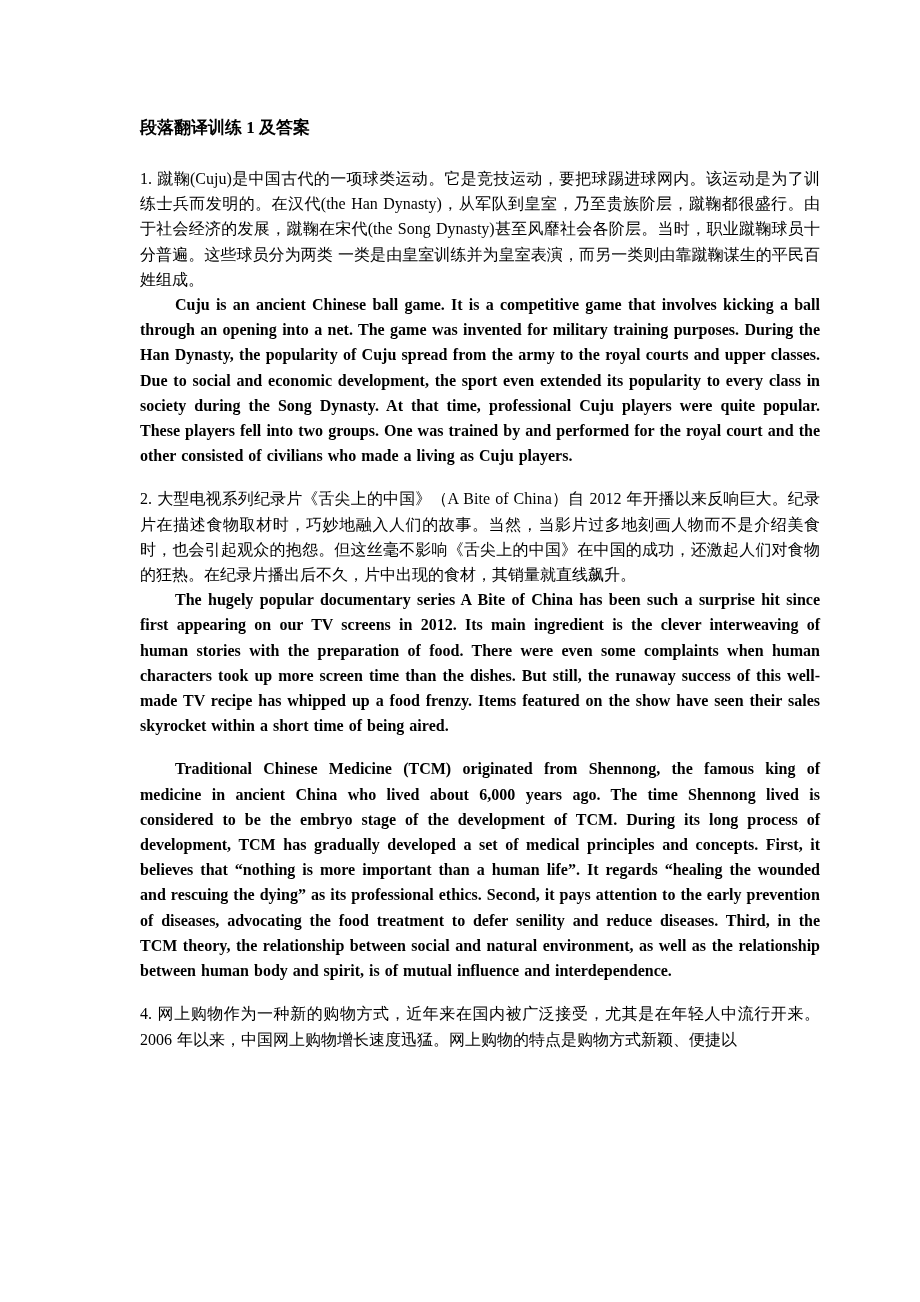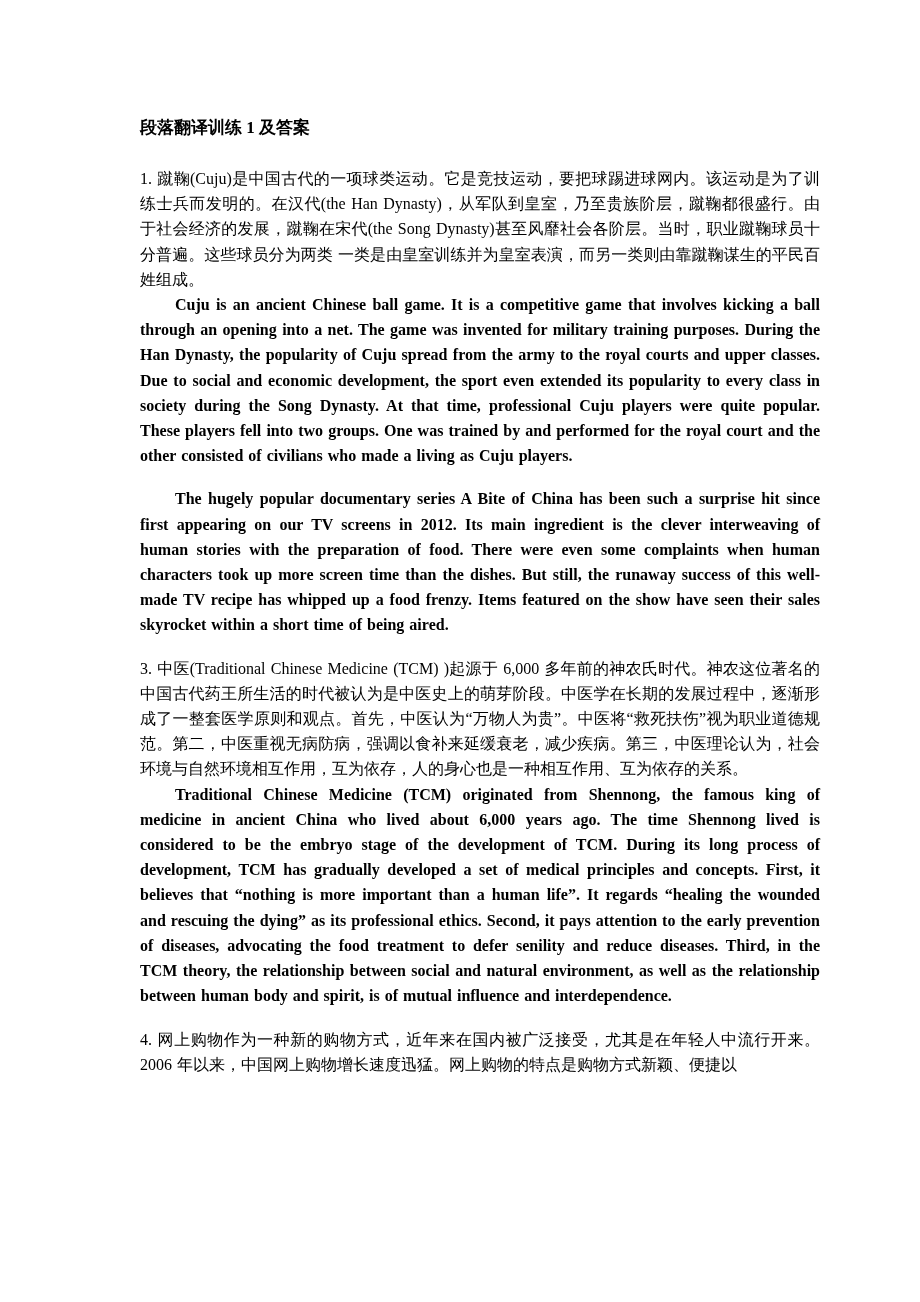--- a/index.html
+++ b/index.html
@@ -46,25 +46,25 @@
 <div class="page">
 
   <h1 class="doc-title">段落翻译训练 1 及答案</h1>
 
   <section class="exercise">
     <p class="para zh">1. 蹴鞠(Cuju)是中国古代的一项球类运动。它是竞技运动，要把球踢进球网内。该运动是为了训练士兵而发明的。在汉代(the Han Dynasty)，从军队到皇室，乃至贵族阶层，蹴鞠都很盛行。由于社会经济的发展，蹴鞠在宋代(the Song Dynasty)甚至风靡社会各阶层。当时，职业蹴鞠球员十分普遍。这些球员分为两类 一类是由皇室训练并为皇室表演，而另一类则由靠蹴鞠谋生的平民百姓组成。</p>
     <p class="para en">Cuju is an ancient Chinese ball game. It is a competitive game that involves kicking a ball through an opening into a net. The game was invented for military training purposes. During the Han Dynasty, the popularity of Cuju spread from the army to the royal courts and upper classes. Due to social and economic development, the sport even extended its popularity to every class in society during the Song Dynasty. At that time, professional Cuju players were quite popular. These players fell into two groups. One was trained by and performed for the royal court and the other consisted of civilians who made a living as Cuju players.</p>
   </section>
 
   <section class="exercise">
+    <p class="para zh">2. 大型电视系列纪录片《舌尖上的中国》（A Bite of China）自 2012 年开播以来反响巨大。纪录片在描述食物取材时，巧妙地融入人们的故事。当然，当影片过多地刻画人物而不是介绍美食时，也会引起观众的抱怨。但这丝毫不影响《舌尖上的中国》在中国的成功，还激起人们对食物的狂热。在纪录片播出后不久，片中出现的食材，其销量就直线飙升。</p>
     <p class="para en">The hugely popular documentary series A Bite of China has been such a surprise hit since first appearing on our TV screens in 2012. Its main ingredient is the clever interweaving of human stories with the preparation of food. There were even some complaints when human characters took up more screen time than the dishes. But still, the runaway success of this well-made TV recipe has whipped up a food frenzy. Items featured on the show have seen their sales skyrocket within a short time of being aired.</p>
   </section>
 
   <section class="exercise">
-    <p class="para zh">3. 中医(Traditional Chinese Medicine (TCM) )起源于 6,000 多年前的神农氏时代。神农这位著名的中国古代药王所生活的时代被认为是中医史上的萌芽阶段。中医学在长期的发展过程中，逐渐形成了一整套医学原则和观点。首先，中医认为“万物人为贵”。中医将“救死扶伤”视为职业道德规范。第二，中医重视无病防病，强调以食补来延缓衰老，减少疾病。第三，中医理论认为，社会环境与自然环境相互作用，互为依存，人的身心也是一种相互作用、互为依存的关系。</p>
     <p class="para en">Traditional Chinese Medicine (TCM) originated from Shennong, the famous king of medicine in ancient China who lived about 6,000 years ago. The time Shennong lived is considered to be the embryo stage of the development of TCM. During its long process of development, TCM has gradually developed a set of medical principles and concepts. First, it believes that “nothing is more important than a human life”. It regards “healing the wounded and rescuing the dying” as its professional ethics. Second, it pays attention to the early prevention of diseases, advocating the food treatment to defer senility and reduce diseases. Third, in the TCM theory, the relationship between social and natural environment, as well as the relationship between human body and spirit, is of mutual influence and interdependence.</p>
   </section>
 
   <section class="exercise">
     <p class="para zh">4. 网上购物作为一种新的购物方式，近年来在国内被广泛接受，尤其是在年轻人中流行开来。2006 年以来，中国网上购物增长速度迅猛。网上购物的特点是购物方式新颖、便捷以</p>
   </section>
 
 </div>
 
 </body></html>

